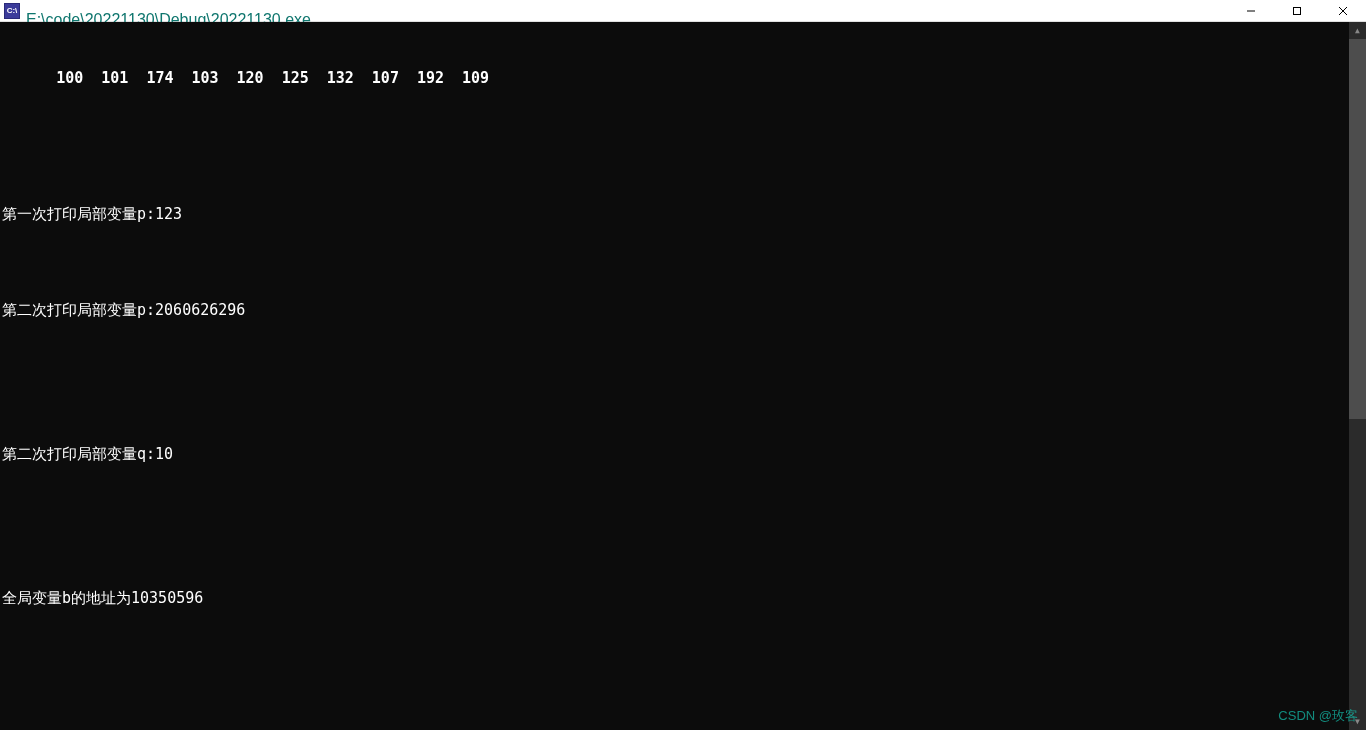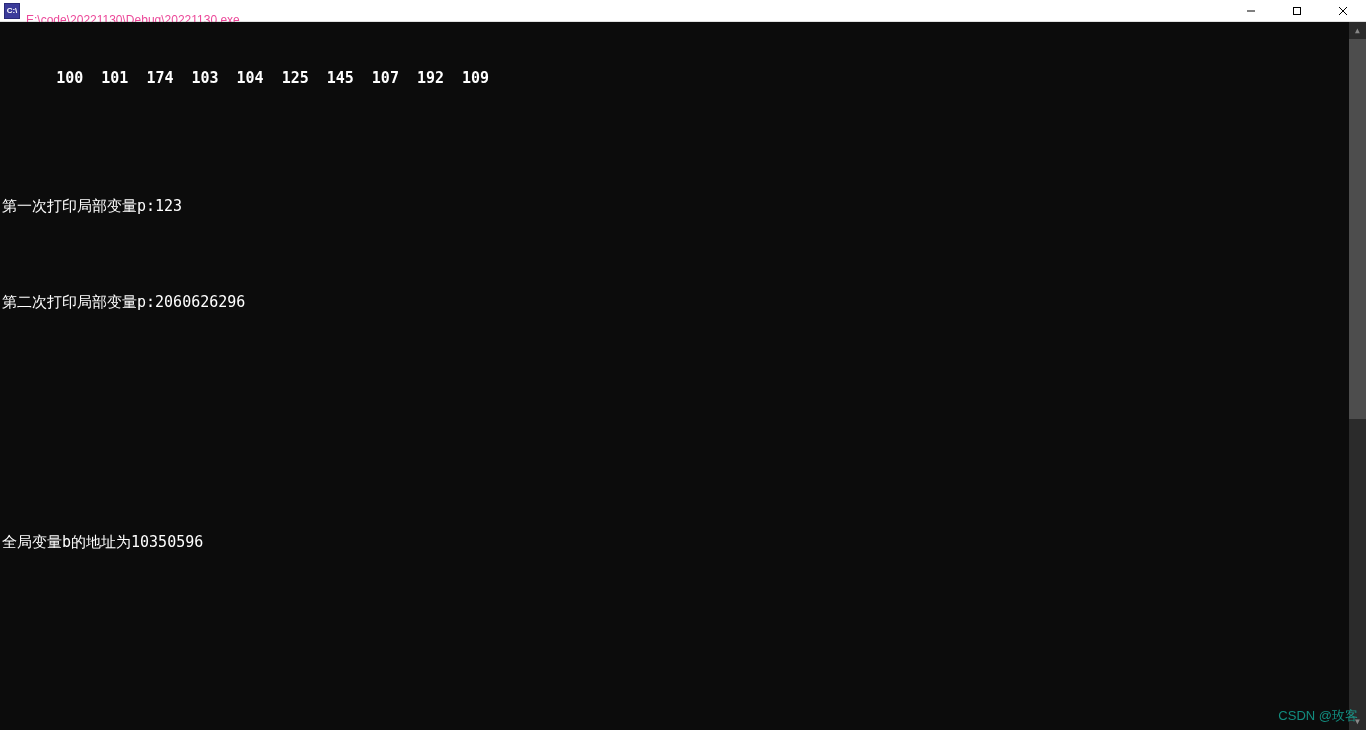--- a/index.html
+++ b/index.html
@@ -37,22 +37,22 @@
       background: #3b3b9a;
       display: flex;
       align-items: center;
       justify-content: center;
       color: #fff;
       font-size: 8px;
       font-weight: bold;
       border: 1px solid #2a2a7a;
     }
     .title-text {
-      font-size: 12px;
-      color: #ec4899;
+      font-size: 16px;
+      color: #0f766e;
       margin-top: 19px;
     }
     .window-controls {
       display: flex;
       height: 100%;
     }
     .win-btn {
       width: 46px;
       height: 22px;
       display: flex;
@@ -79,21 +79,21 @@
     }
     .line {
       min-height: 16px;
     }
     .num-row span {
       display: inline-block;
       margin-right: 18px;
       font-weight: bold;
     }
     .spaced {
-      margin-top: 16px;
+      margin-top: 24px;
     }
     .scrollbar {
       position: absolute;
       right: 0;
       top: 0;
       width: 17px;
       height: 100%;
       background: #2b2b2b;
     }
     .scroll-thumb {
@@ -151,28 +151,29 @@
           <line x1="1" y1="1" x2="9" y2="9" stroke="#000" stroke-width="1"></line>
           <line x1="9" y1="1" x2="1" y2="9" stroke="#000" stroke-width="1"></line>
         </svg>
     </div>
   </div>
 </div>
 
 <div class="console-area">
   <div class="console-content">
     <div class="line num-row">
-      <span>100</span><span>101</span><span>174</span><span>103</span><span>104</span><span>125</span><span>145</span><span>107</span><span>192</span><span>109</span>
+      <span>100</span><span>101</span><span>174</span><span>103</span><span>120</span><span>125</span><span>132</span><span>107</span><span>192</span><span>109</span>
     </div>
     <div class="line"> </div>
     <div class="line spaced">第一次打印局部变量p:123</div>
     <div class="line"> </div>
     <div class="line">第二次打印局部变量p:2060626296</div>
     <div class="line"> </div>
     <div class="line"> </div>
+    <div class="line">第二次打印局部变量q:10</div>
     <div class="line"> </div>
     <div class="line"> </div>
     <div class="line">全局变量b的地址为10350596</div>
     
     
     
     
     
     
     

